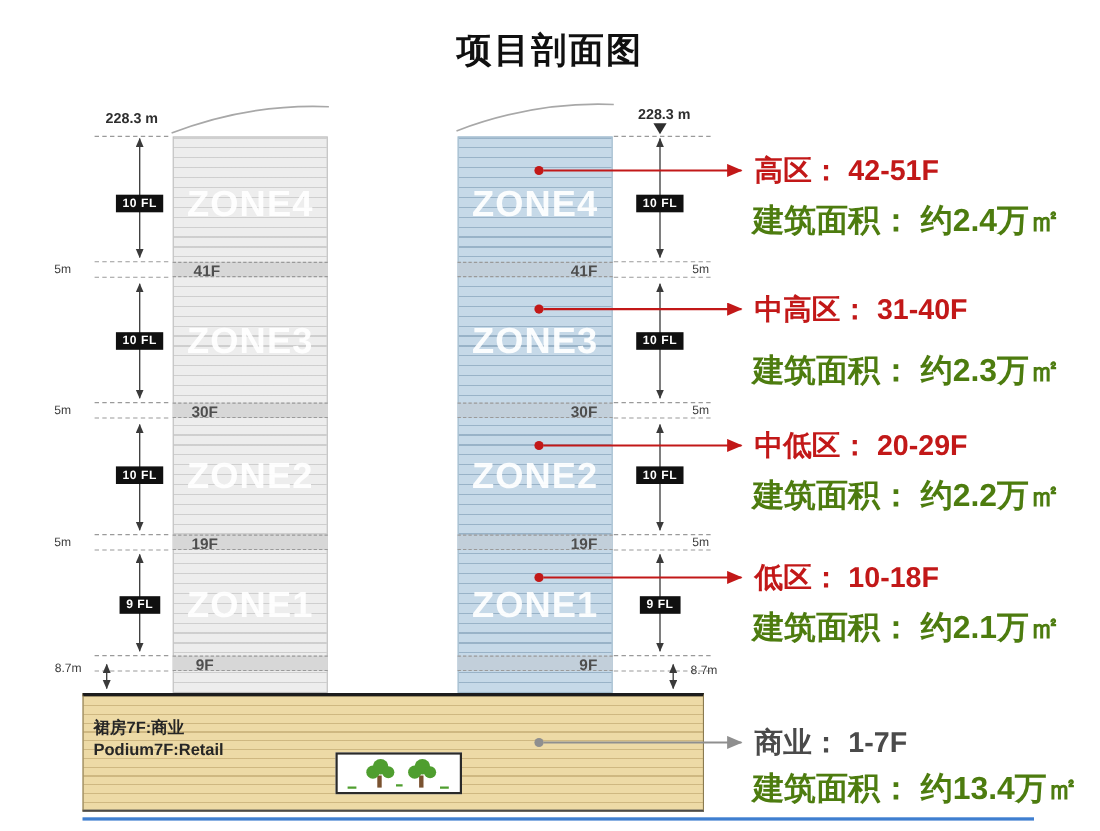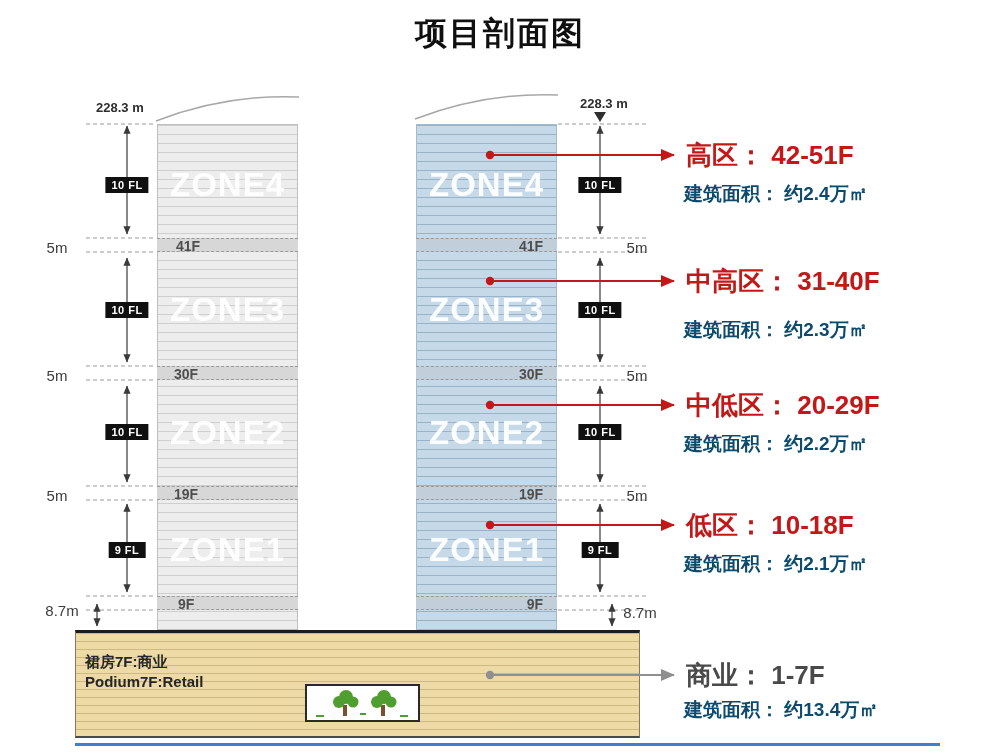--- a/index.html
+++ b/index.html
@@ -1,50 +1,50 @@
 <!DOCTYPE html>
 <html><head>
 <meta charset="utf-8">
 <style>
   html,body{margin:0;padding:0;background:#fff;}
   .stage{position:relative;width:1000px;height:755px;background:#ffffff;
          font-family:"Liberation Sans","DejaVu Sans",sans-serif;overflow:hidden;}
-  .title{position:absolute;left:0;right:0;top:12px;text-align:center;
+  .title{position:absolute;left:0;right:0;top:24px;text-align:center;
          font-size:32px;font-weight:900;color:#101010;letter-spacing:2px;}
   .tower{position:absolute;top:124px;height:506px;width:141px;box-sizing:border-box;
          border:1px solid #bfbfbf;}
   .tower.left{left:157px;background-color:#ededed;
     background-image:repeating-linear-gradient(to bottom,rgba(150,150,150,.35) 0,rgba(150,150,150,.35) 1px,transparent 1px,transparent 9px);}
   .tower.right{left:416px;background-color:#c6d9e8;border-color:#a3bccd;
     background-image:repeating-linear-gradient(to bottom,rgba(98,132,160,.45) 0,rgba(98,132,160,.45) 1px,transparent 1px,transparent 9px);}
   .band{position:absolute;height:14px;box-sizing:border-box;width:141px;
         border-top:1px dashed #9a9a9a;border-bottom:1px dashed #9a9a9a;}
   .band.l{left:157px;background:#d7d7d7;}
   .band.r{left:416px;background:#c2cfda;}
   .zone{position:absolute;width:141px;text-align:center;font-size:33px;font-weight:800;
         letter-spacing:1px;color:rgba(255,255,255,.93);}
   .floor{position:absolute;font-size:14px;font-weight:600;color:#4e4e4e;white-space:nowrap;}
   .floor.rr{width:40px;text-align:right;}
   .badge{position:absolute;transform:translateX(-50%);background:#101010;color:#ffffff;
          font-size:11px;font-weight:700;padding:2px 6px;letter-spacing:.5px;white-space:nowrap;}
-  .dim{position:absolute;transform:translateX(-50%);font-size:15px;color:#3c3c3c;white-space:nowrap;}
+  .dim{position:absolute;transform:translateX(-50%);font-size:11px;color:#3c3c3c;white-space:nowrap;}
   .elev{position:absolute;font-size:13px;font-weight:600;color:#2e2e2e;white-space:nowrap;}
   .podium{position:absolute;left:75px;top:630px;width:565px;height:108px;box-sizing:border-box;
           background-color:#eddaa6;
           background-image:repeating-linear-gradient(to bottom,rgba(150,120,60,.35) 0,rgba(150,120,60,.35) 1px,transparent 1px,transparent 8px);
           border-top:3px solid #1c1c1c;border-bottom:2px solid #4a4a4a;
           border-left:1px solid #8a7a50;border-right:1px solid #8a7a50;}
   .podium-label{position:absolute;left:85px;top:652px;font-size:15px;font-weight:800;
                 color:#262626;line-height:20px;white-space:nowrap;}
   .trees-box{position:absolute;left:305px;top:684px;width:115px;height:38px;box-sizing:border-box;
              background:#ffffff;border:2px solid #2a2a2a;}
   .ground{position:absolute;left:75px;top:743px;width:865px;height:3px;background:#3f7fd0;}
   .overlay{position:absolute;left:0;top:0;}
   .ann-h{position:absolute;font-size:26px;font-weight:800;color:#c21818;white-space:nowrap;}
-  .ann-a{position:absolute;font-size:19px;font-weight:700;color:#0c4a6e;white-space:nowrap;}
+  .ann-a{position:absolute;font-size:29px;font-weight:700;color:#4d7c0f;white-space:nowrap;}
   .ann-h.retail{color:#4a4a4a;text-align:right;}
 </style>
 </head>
 <body>
 
 <div class="stage">
 
   <div class="title">项目剖面图</div>
 
   <div class="tower left"></div>

